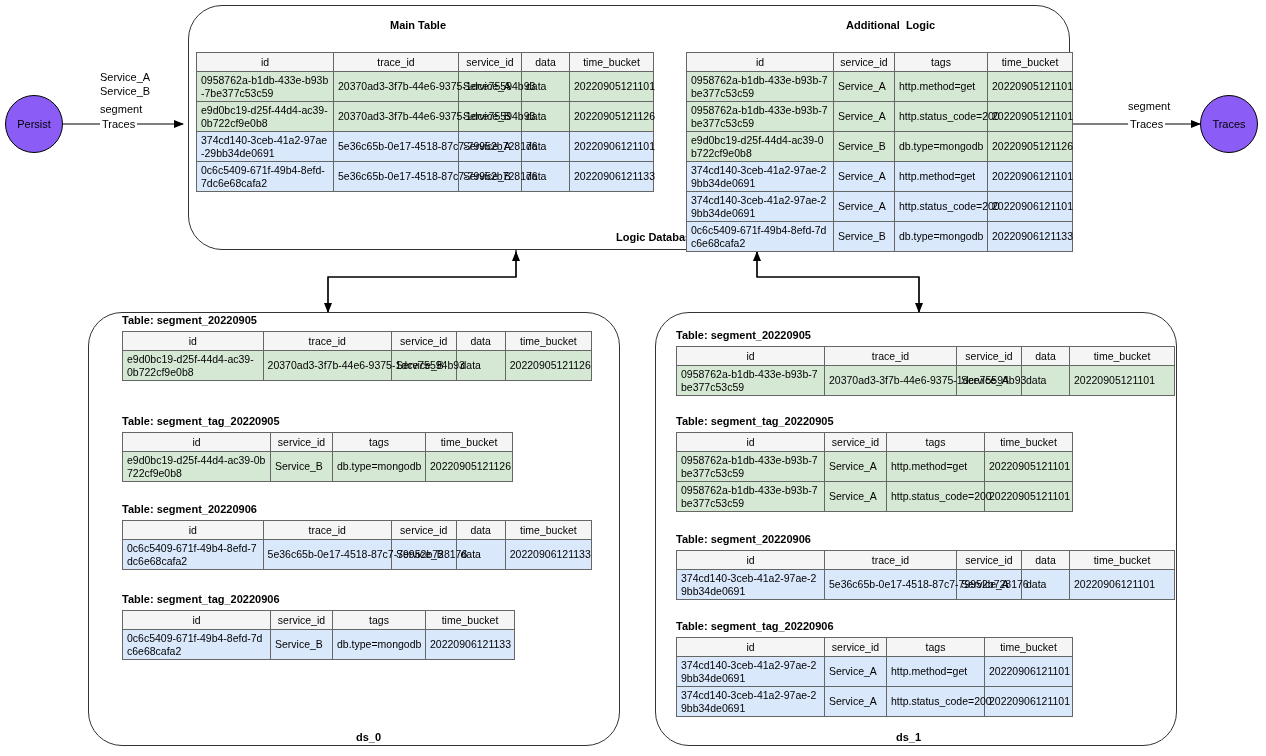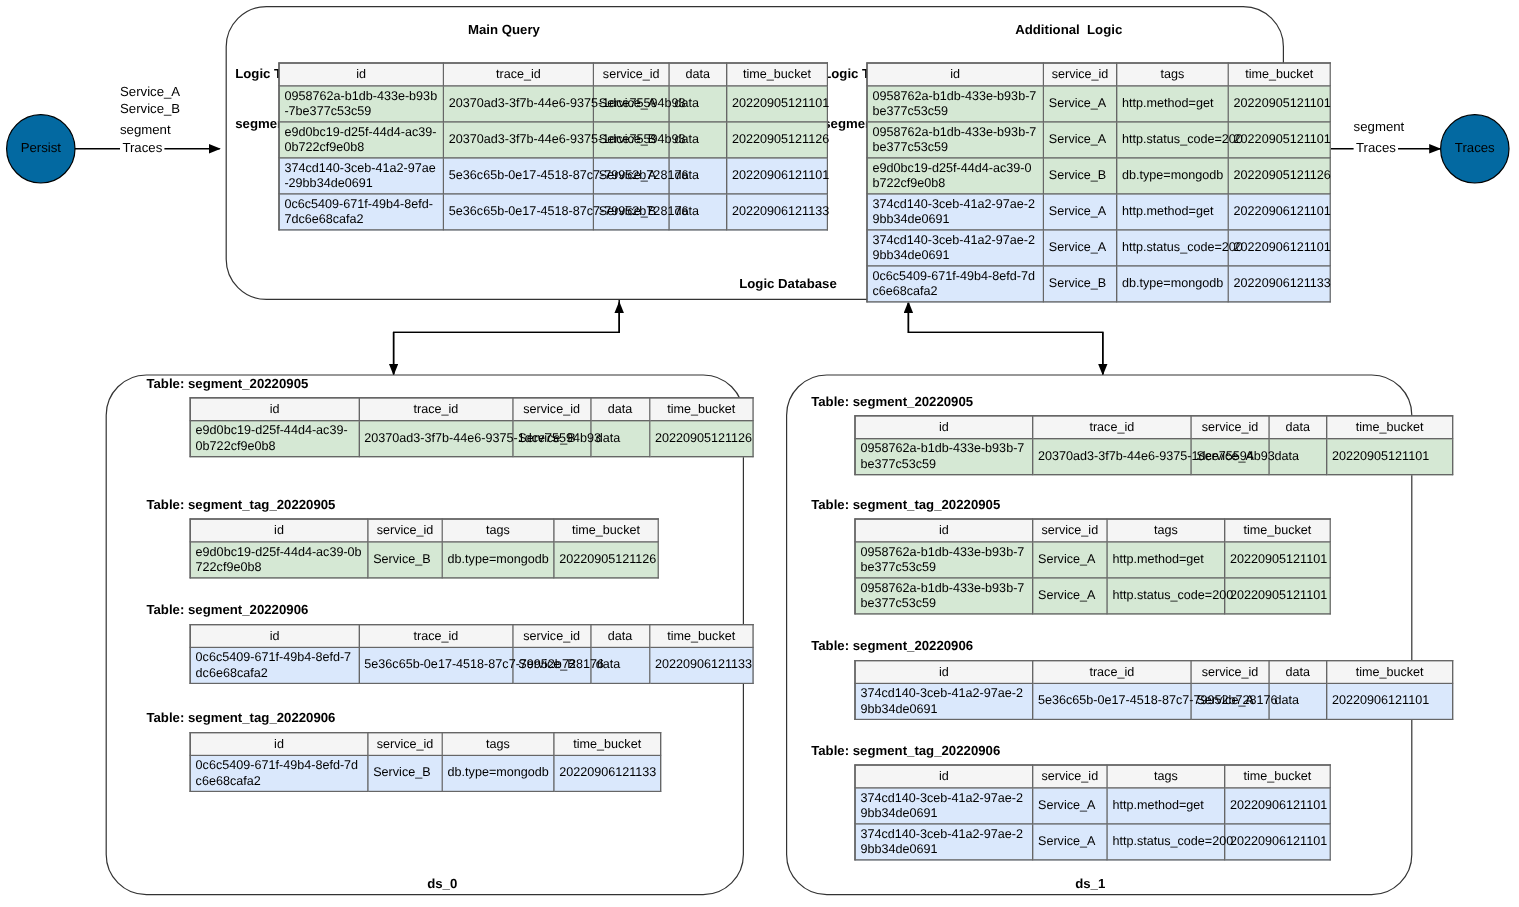--- a/index.html
+++ b/index.html
@@ -13,21 +13,21 @@
     overflow:hidden;
     -webkit-font-smoothing:antialiased;
   }
   .canvas{position:absolute;left:0;top:0;width:1266px;height:756px;}
 
   
   .circle{
     position:absolute;
     border:1.2px solid #000;
     border-radius:50%;
-    background:#0369a1;
+    background:#8b5cf6;
     display:flex;align-items:center;justify-content:center;
     font-size:11px;
     color:#000;
     box-sizing:border-box;
   }
 
   
   .roundbox{
     position:absolute;
     border:1.2px solid #333;
@@ -45,22 +45,21 @@
     color:#000;
   }
   .lbl-bold{font-weight:bold;}
 
   
   table.grid{
     position:absolute;
     border-collapse:collapse;
     table-layout:fixed;
     font-size:10.5px;
-    background:#404040;
-    margin-left:36px;
+    background:#ef4444;
   }
   table.grid th, table.grid td{
     border:1px solid #666;
     padding:2px 4px;
     vertical-align:middle;
     box-sizing:border-box;
     word-break:break-all;
     line-height:12.5px;
   }
   table.grid th{
@@ -118,21 +117,21 @@
   <div class="lbl" style="left:100px;top:102px;">segment</div>
   <div class="lbl" style="left:100px;top:117px;background:#fff;padding:0 2px;">Traces</div>
 
   <div class="lbl" style="left:1128px;top:99px;">segment</div>
   <div class="lbl" style="left:1128px;top:117px;background:#fff;padding:0 2px;">Traces</div>
 
   <div class="roundbox" style="left:188px;top:5px;width:882px;height:245px;"></div>
 
   <div class="lbl lbl-bold" style="left:616px;top:230px;">Logic Database</div>
 
-  <div class="lbl lbl-bold" style="left:390px;top:18px;">Main Query</div>
+  <div class="lbl lbl-bold" style="left:390px;top:18px;">Main Table</div>
 
   <div class="lbl lbl-bold" style="left:846px;top:18px;">Additional  Logic</div>
 
   <div class="lbl lbl-bold" style="left:196px;top:27px;">
     <div>Logic Table:</div>
     <div>segment</div>
   </div>
 
   <div class="lbl lbl-bold" style="left:686px;top:27px;">
     <div>Logic Table:</div>

